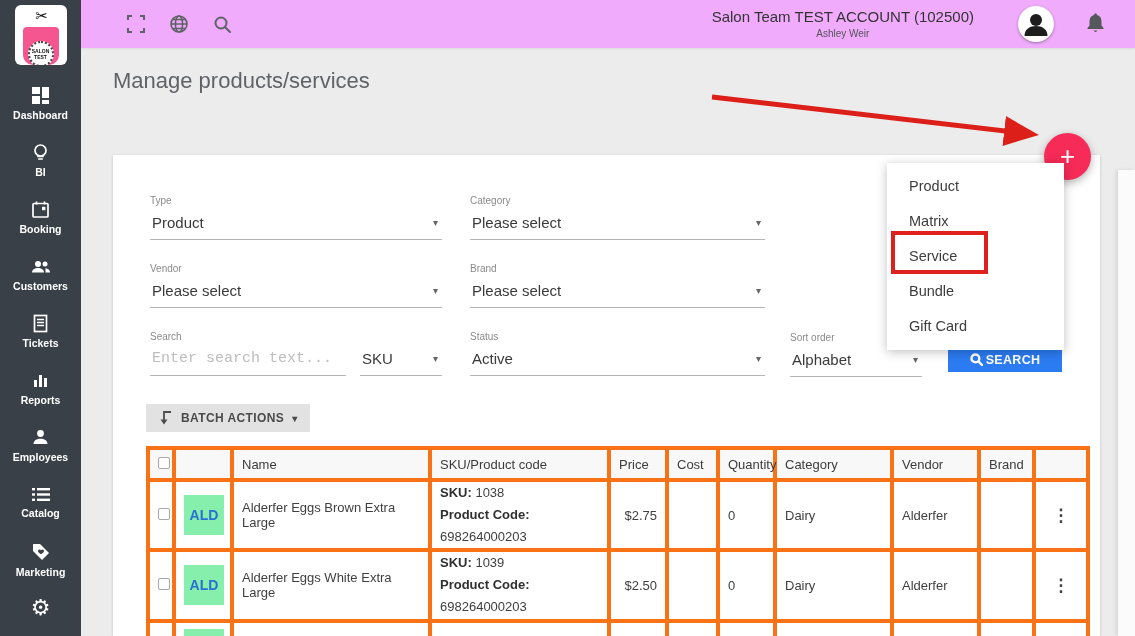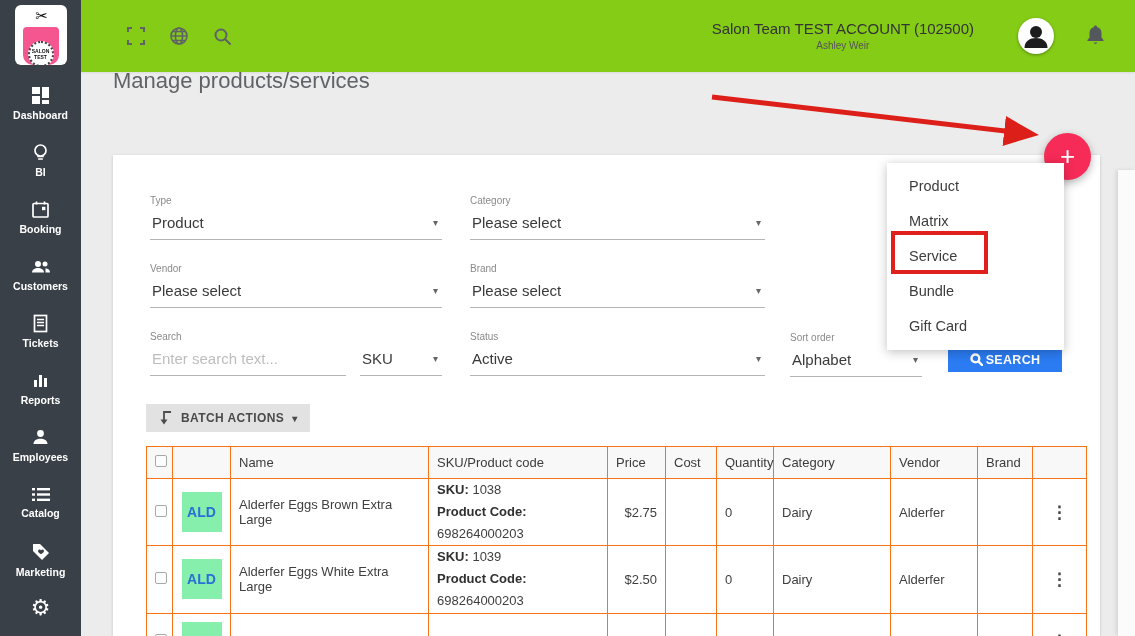--- a/index.html
+++ b/index.html
@@ -32,21 +32,21 @@
   }
   .nav { display:flex; flex-direction:column; align-items:center; width:100%; margin-top:10px; }
   .nav-item {
     width:100%; height:57px; display:flex; flex-direction:column; align-items:center;
     justify-content:center; cursor:pointer; color:#fff;
   }
   .nav-item svg { display:block; }
   .nav-label { font-size:10.5px; font-weight:bold; color:#fff; margin-top:4px; }
   
   .header {
-    position:absolute; left:81px; top:0; right:0; height:72px; background:#84cc16;
+    position:absolute; left:81px; top:0; right:0; height:48px; background:#f0abfc;
     box-shadow:0 1px 2px rgba(0,0,0,0.08); z-index:5; display:flex; align-items:center;
   }
   .hicon { margin-left:24px; cursor:pointer; display:flex; align-items:center; }
   .hicon:first-child { margin-left:46px; }
   .account { margin-left:auto; text-align:center; line-height:1.35; }
   .account-name { font-size:15px; color:#333; }
   .account-user { font-size:10px; color:#555; }
   .avatar {
     width:36px; height:36px; border-radius:50%; background:#fff; margin-left:44px;
     box-shadow:0 1px 3px rgba(0,0,0,0.35); display:flex; align-items:center; justify-content:center;
@@ -68,21 +68,21 @@
   
   .field { position:absolute; }
   .field .flabel { font-size:10px; color:#8a8a8a; height:13px; }
   .field .fvalue {
     font-size:15px; color:#3a3a3a; padding:6px 0 8px 2px;
     border-bottom:1px solid #b5b5b5; display:flex; align-items:center; cursor:pointer;
   }
   .field .fvalue .caret { margin-left:auto; font-size:10px; color:#666; padding-right:4px; }
   .field input {
     width:100%; border:none; outline:none; font-size:15px; color:#3a3a3a;
-    font-family:Liberation Sans, sans-serif; padding:0; background:transparent;
+    font-family:Liberation Mono, monospace; padding:0; background:transparent;
   }
   .field input::placeholder { color:#bdbdbd; }
   .search-btn {
     position:absolute; left:835px; top:192px; width:114px; height:25px;
     background:#2b7bf2; color:#fff; border:none; font-weight:bold; font-size:12.5px;
     display:flex; align-items:center; justify-content:center; gap:3px; cursor:pointer;
     font-family:"Liberation Sans", sans-serif; letter-spacing:0.3px;
   }
   
   .batch-btn {
@@ -91,21 +91,21 @@
     font-size:12px; color:#4a4a4a; letter-spacing:0.4px; cursor:pointer;
     font-family:"Liberation Sans", sans-serif;
     font-weight:bold;
   }
   .batch-btn .caret { font-size:10px; color:#4a4a4a; }
   
   .ptable {
     position:absolute; left:33px; top:291px; width:940px; border-collapse:collapse;
     font-size:13px; color:#3f3f3f; table-layout:fixed;
   }
-  .ptable th, .ptable td { border:1px solid #f97316; padding:0 8px; }
+  .ptable th, .ptable td { border:4px solid #f97316; padding:0 8px; }
   .ptable th {
     height:32px; text-align:left; font-weight:normal; color:#3c3c3c; background:#f8f8f8; font-size:13px;
   }
   .ptable td { height:57px; background:#fff; }
   .cb {
     width:12px; height:12px; border:1px solid #a8a8a8; border-radius:2px;
     background:#fdfdfd; display:inline-block; cursor:pointer;
   }
   .avatar-badge {
     width:40px; height:40px; background:#86efac; color:#2a6fd6; font-weight:bold;

